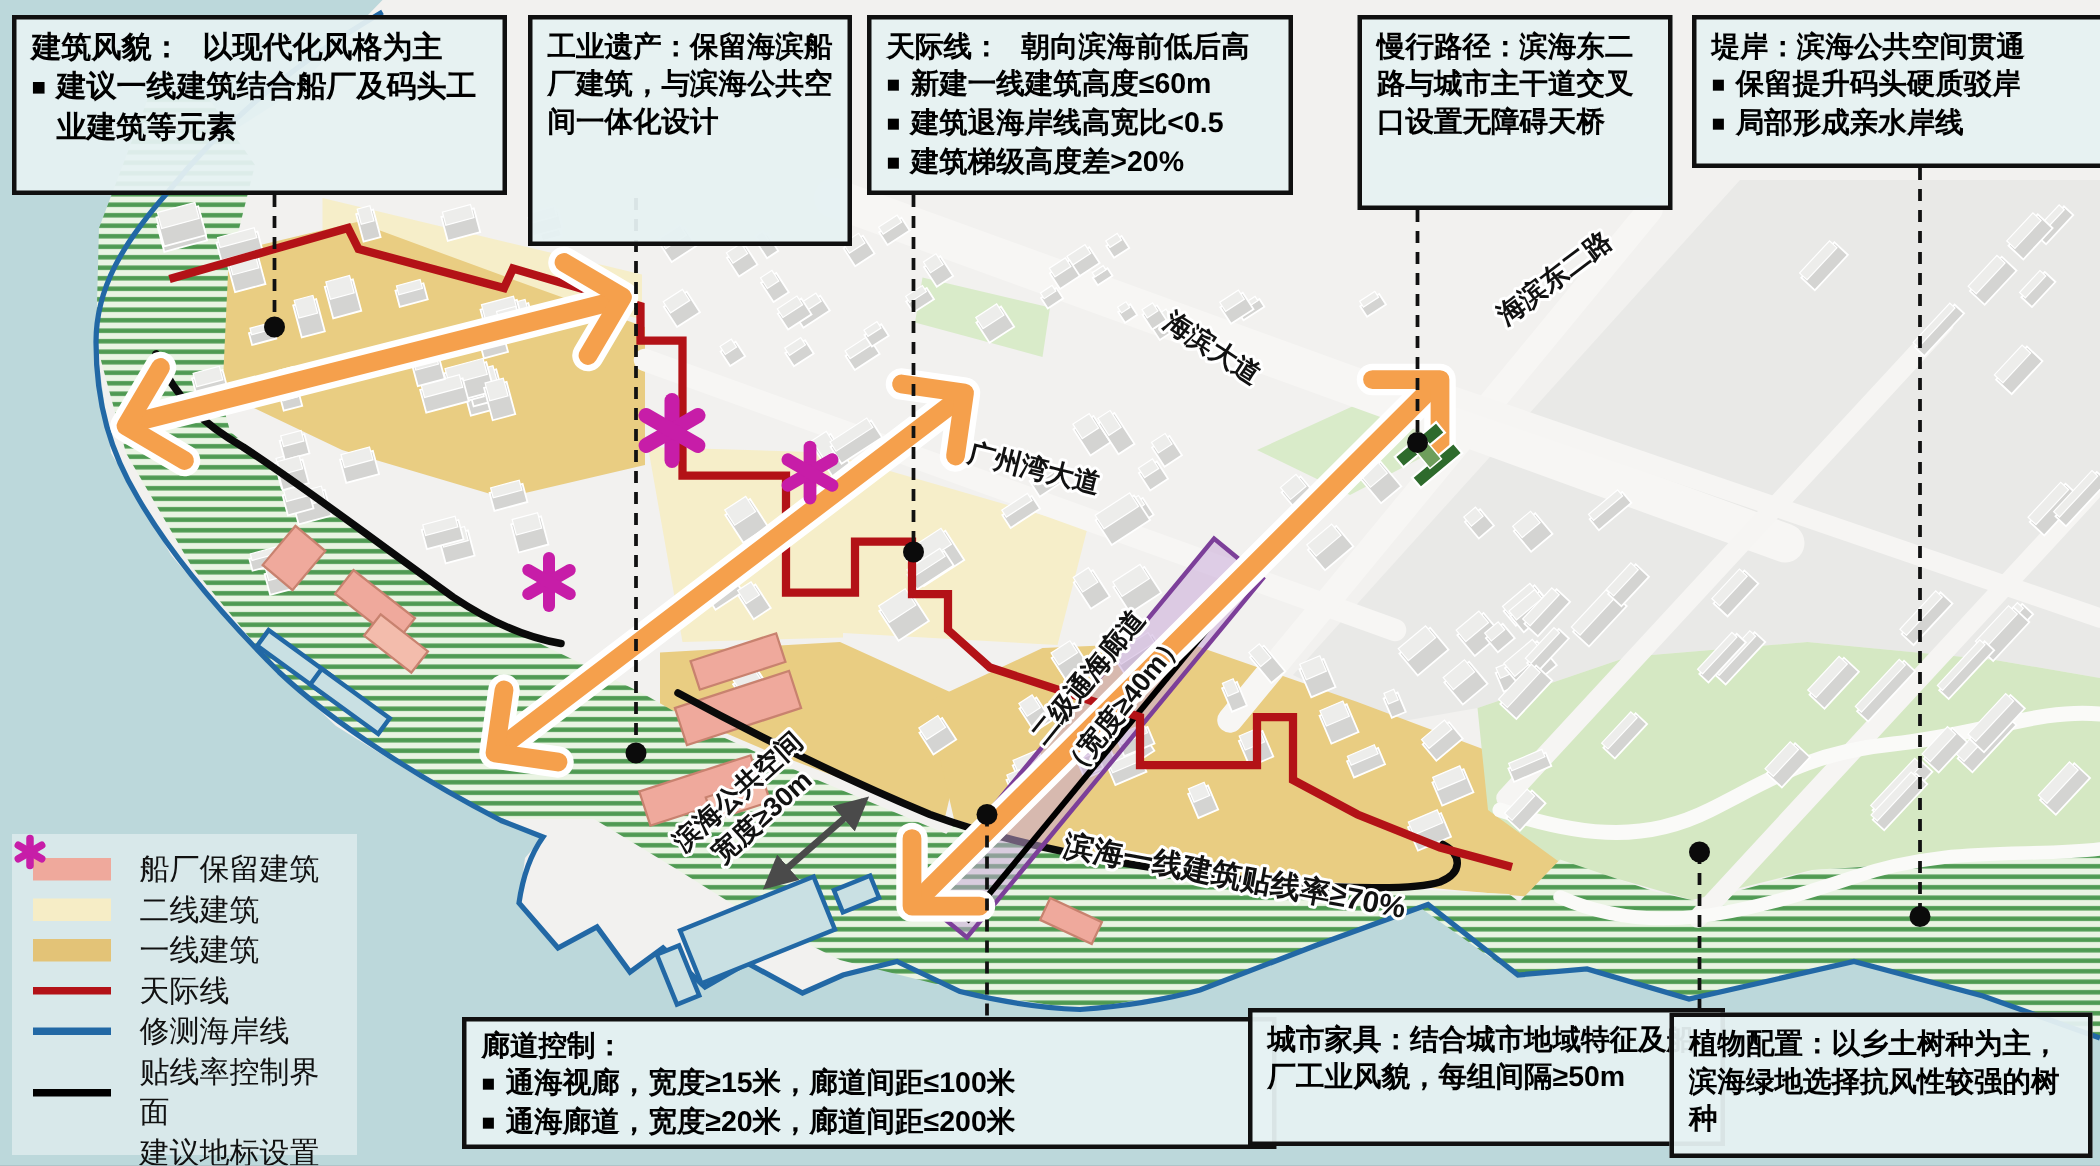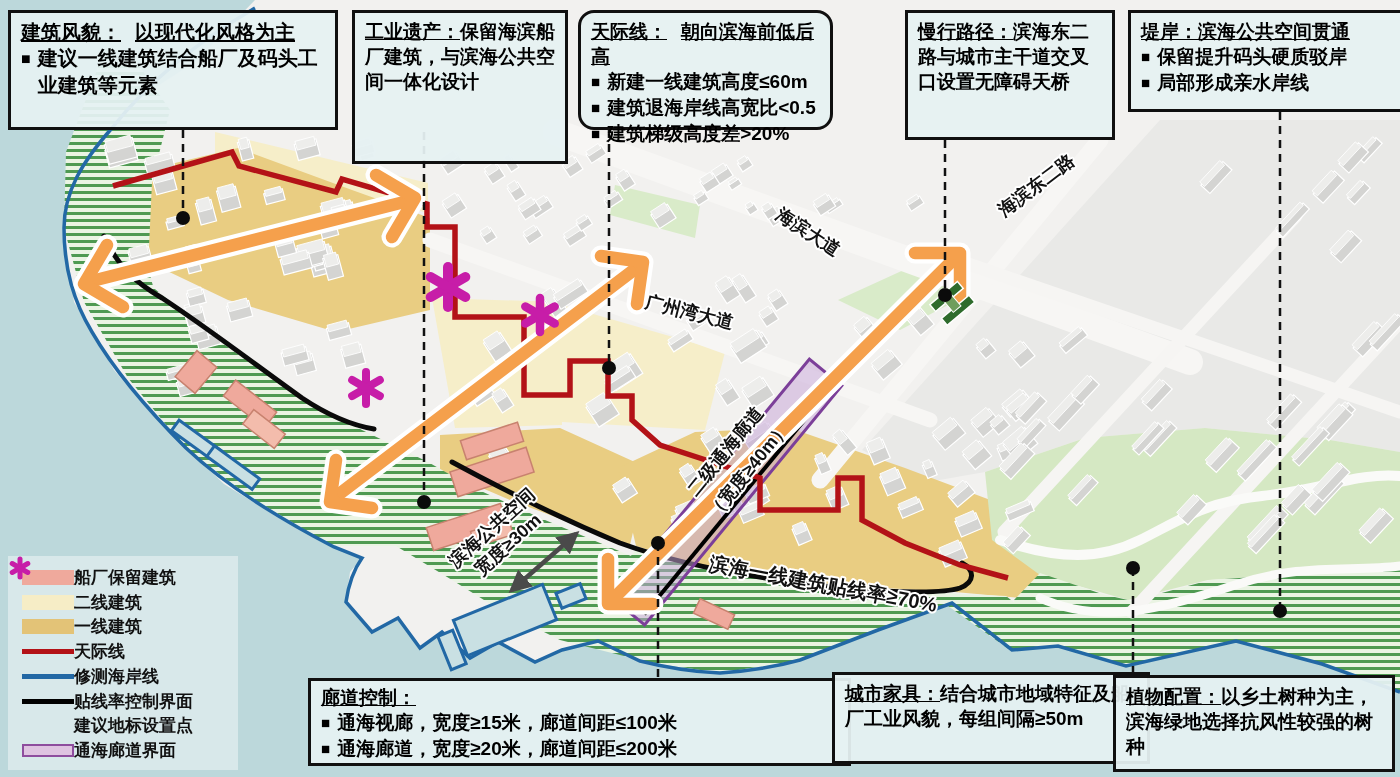--- a/index.html
+++ b/index.html
@@ -2,28 +2,28 @@
 <html><head>
 <meta charset="utf-8">
 <style>
   html,body{margin:0;padding:0;background:#9fb3b6;}
   .stage{position:relative;width:1400px;height:777px;overflow:hidden;
          font-family:"Liberation Sans","DejaVu Sans",sans-serif;background:#BCD8DB;}
   .stage svg{position:absolute;left:0;top:0;}
   .callout{position:absolute;background:rgba(230,241,242,0.94);border:3px solid #101010;
            padding:6px 10px;box-sizing:border-box;font-size:19px;line-height:1.32;
            color:#000;font-weight:600;}
-  .ttl{font-weight:800;text-decoration:underline;}
+  .ttl{font-weight:800;}
   .gap{margin-left:14px;}
   .bullet{display:flex;gap:7px;align-items:flex-start;}
   .bm{flex:0 0 auto;font-size:0.8em;line-height:1.7;}
   .legend{position:absolute;left:8px;top:556px;width:230px;height:214px;box-sizing:border-box;
           background:rgba(217,233,235,0.95);padding:10px 6px 8px 14px;display:flex;
           flex-direction:column;justify-content:space-between;}
-  .lrow{display:flex;align-items:center;gap:0;font-size:17px;font-weight:700;color:#111;}
+  .lrow{display:flex;align-items:center;gap:19px;font-size:20px;font-weight:400;color:#111;}
   .sw{width:52px;flex:0 0 52px;}
   .sw-fill{height:15px;}
   .sw-line{height:5px;}
   .sw-outline{height:13px;box-sizing:border-box;}
   .sw-ast{display:flex;align-items:center;justify-content:center;height:22px;}
   .maplabel{font-weight:bold;fill:#111;stroke:#ffffff;stroke-width:4px;
             paint-order:stroke;stroke-linejoin:round;text-anchor:middle;}
 </style>
 </head>
 <body>
@@ -870,21 +870,21 @@
   <div class="bullet">
         <span class="bm">■</span>
         <span>建议一线建筑结合船厂及码头工业建筑等元素</span>
       </div>
 </div>
 
 <div class="callout" style="left:352px;top:10px;width:216px;height:154px;">
   <span class="ttl">工业遗产：</span><span>保留海滨船厂建筑，与滨海公共空间一体化设计</span>
 </div>
 
-<div class="callout" style="left:578px;top:10px;width:255px;height:120px;border-radius:16px;">
+<div class="callout" style="left:578px;top:10px;width:284px;height:120px;">
   <div><span class="ttl">天际线：</span><span class="ttl gap">朝向滨海前低后高</span></div>
   <div class="bullet">
         <span class="bm">■</span>
         <span>新建一线建筑高度≤60m</span>
       </div>
   <div class="bullet">
         <span class="bm">■</span>
         <span>建筑退海岸线高宽比&lt;0.5</span>
       </div>
   <div class="bullet">

